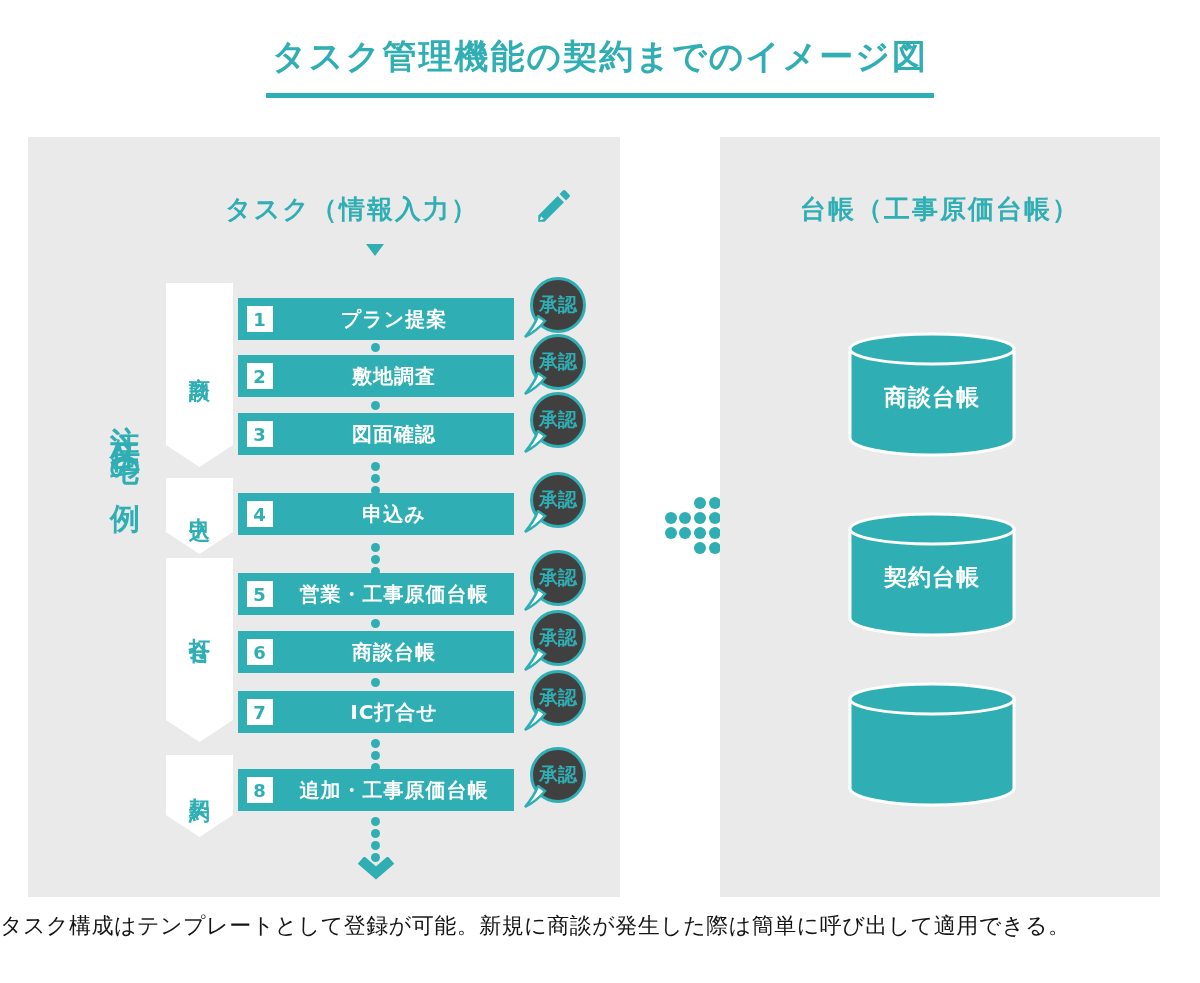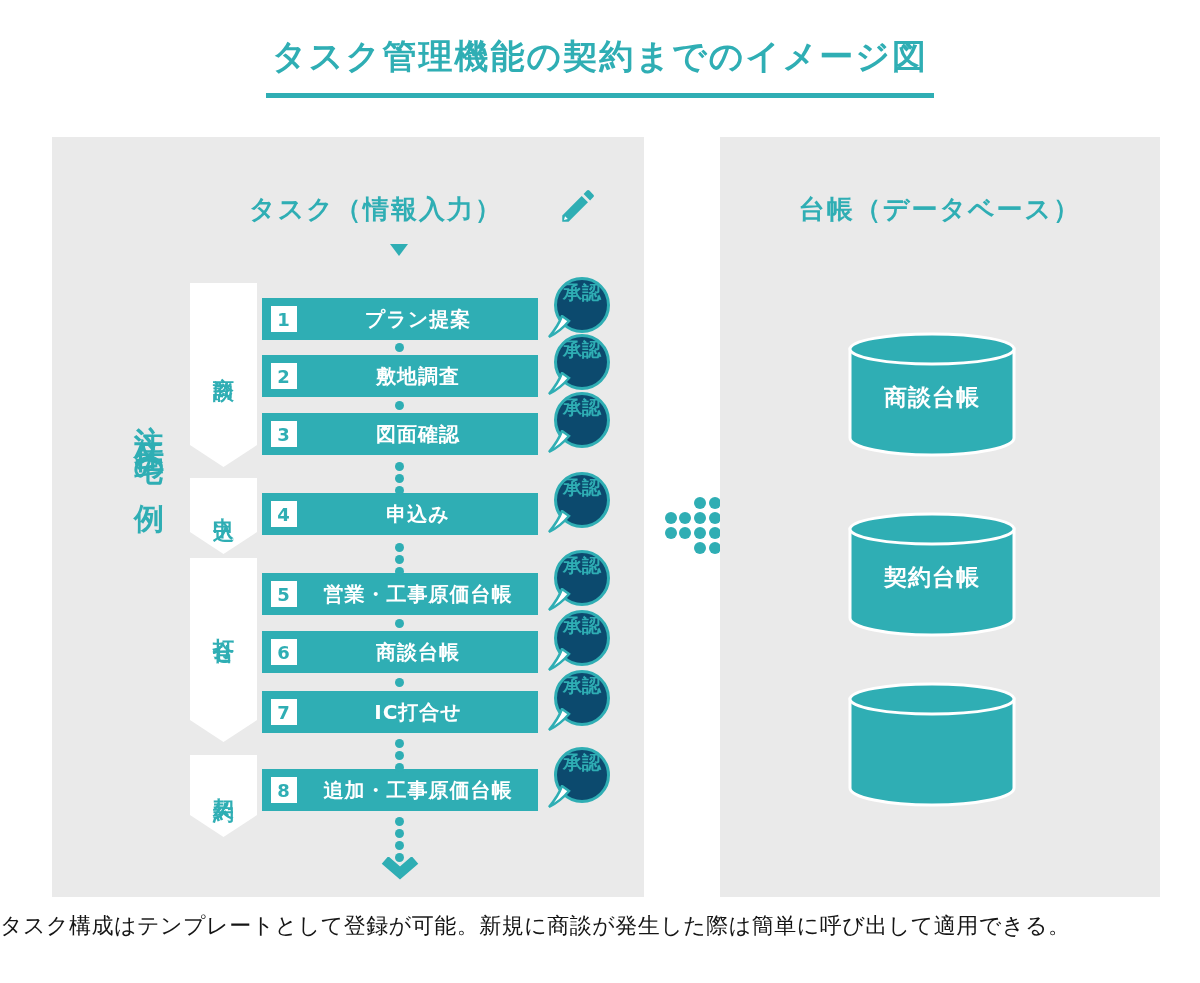--- a/index.html
+++ b/index.html
@@ -6,21 +6,21 @@
   html,body { width:1200px; height:983px; background:#ffffff;
     font-family:"DejaVu Sans", sans-serif; position:relative; overflow:hidden; }
 
   
   .title-wrap { position:absolute; top:34px; left:0; width:1200px; text-align:center; }
   .title { display:inline-block; color:#2FAEB4; font-size:34px; font-weight:bold;
     letter-spacing:2px; border-bottom:5px solid #2FAEB4; padding:0 6px 13px 6px; }
 
   
   .panel { position:absolute; top:137px; height:760px; background:#EAEAEA; }
-  .panel-left  { left:52px;  width:592px; }
+  .panel-left  { left:28px;  width:592px; }
   .panel-right { left:720px; width:440px; }
   .panel-header { position:absolute; top:55px; left:0; width:100%; text-align:center;
     color:#2FAEB4; font-size:26px; font-weight:bold; letter-spacing:2px; }
   .panel-left .panel-header { padding-left:56px; }
   .pencil { position:absolute; left:505px; top:48px; }
   .hdr-tri { position:absolute; left:338px; top:107px; width:0; height:0;
     border-left:9px solid transparent; border-right:9px solid transparent;
     border-top:12px solid #2FAEB4; }
 
   
@@ -39,21 +39,21 @@
     color:#ffffff; font-size:20px; font-weight:bold; letter-spacing:1px; }
   .task-num { position:absolute; left:9px; top:8px; width:26px; height:26px;
     background:#ffffff; color:#2FAEB4; display:flex; align-items:center;
     justify-content:center; font-size:18px; font-weight:bold; padding:0; }
 
   .fdot { position:absolute; left:343px; width:9px; height:9px; border-radius:50%;
     background:#2FAEB4; }
   .chev { position:absolute; left:329px; top:720px; }
 
   .bubble { position:absolute; left:502px; width:56px; height:56px; border-radius:50%;
-    background:#0c4a6e; border:3px solid #2FAEB4; display:flex; align-items:flex-start;
+    background:#404040; border:3px solid #2FAEB4; display:flex; align-items:center;
     justify-content:center; color:#2FAEB4; font-size:19px; font-weight:bold; }
   .bubble .tail { position:absolute; left:-9px; bottom:-9px; }
 
   
   .gdot { position:absolute; width:12px; height:12px; border-radius:50%; background:#2FAEB4; }
   .upd-tri { position:absolute; left:731px; top:477px; }
   .upd-label { position:absolute; left:731px; top:513px; width:52px; text-align:center;
     color:#ffffff; font-size:19px; font-weight:bold; }
 
   
@@ -211,21 +211,21 @@
 <div class="gdot" style="left:694px;top:527px;"></div>
 <div class="gdot" style="left:709px;top:527px;"></div>
 <div class="gdot" style="left:694px;top:542px;"></div>
 <div class="gdot" style="left:709px;top:542px;"></div>
 <svg class="upd-tri" width="64" height="100" viewBox="0 0 64 100">
   <polygon points="3,3 61,50 3,97" fill="#2FAEB4" stroke="#2FAEB4" stroke-width="5" stroke-linejoin="round"></polygon>
 </svg>
 <div class="upd-label">更新</div>
 
 <div class="panel panel-right">
-  <div class="panel-header">台帳（データベース）</div>
+  <div class="panel-header">台帳（工事原価台帳）</div>
 
   <div class="cylinder" style="top:373px;">
     <svg width="170" height="128" viewBox="0 0 170 128">
       <path d="M3,19 L3,108 A82,17 0 0 0 167,108 L167,19 Z" fill="#2FAEB4" stroke="#ffffff" stroke-width="3"></path>
       <ellipse cx="85" cy="19" rx="82" ry="15" fill="#2FAEB4" stroke="#ffffff" stroke-width="3"></ellipse>
     </svg>
     <div class="cyl-label">契約台帳</div>
   </div>
 
   <div class="cylinder" style="top:193px;">

